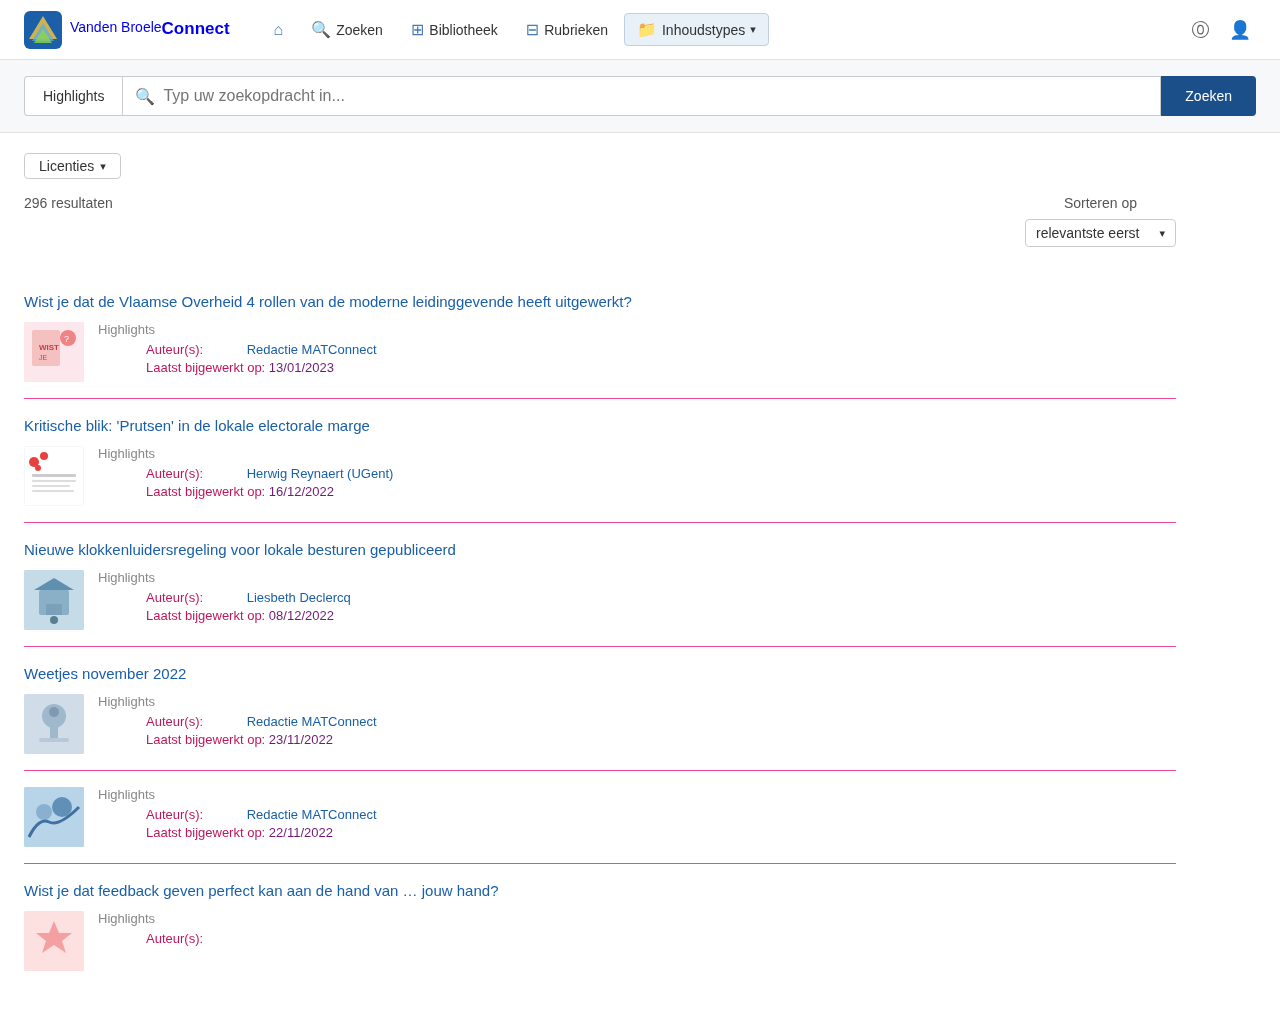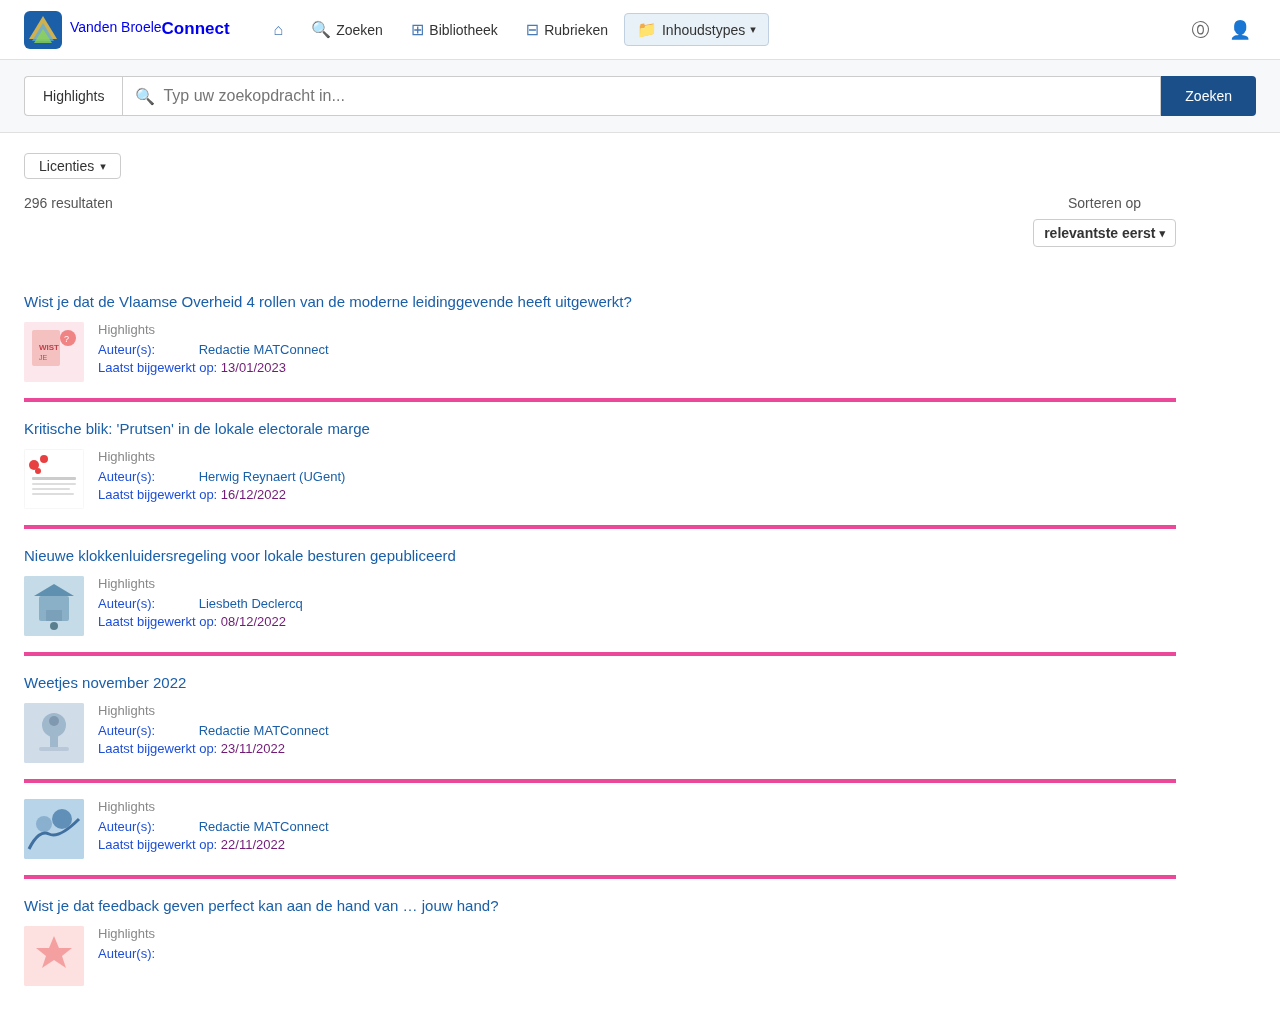--- a/index.html
+++ b/index.html
@@ -159,35 +159,34 @@
       display: flex;
       align-items: center;
       gap: 8px;
       font-size: 14px;
       color: #555;
       flex-direction: column;
     }
     .sort-select {
       display: flex;
       align-items: center;
-      gap: 4px;
+      gap: 20px;
       border: 1px solid #ccc;
       background: #fff;
       padding: 5px 10px;
       border-radius: 4px;
       cursor: pointer;
       font-size: 14px;
       color: #333;
-      font-weight: bold;
     }
 
     
     .result-item {
       padding: 16px 0;
-      border-bottom: 4px solid #ec4899;
+      border-bottom: 1px solid #ec4899;
     }
     .result-item:last-child { border-bottom: none; }
     .result-title {
       color: #1a5fa8;
       font-size: 15px;
       font-weight: normal;
       text-decoration: none;
       display: block;
       margin-bottom: 10px;
       cursor: pointer;
@@ -214,21 +213,21 @@
     .thumb-wist { background: #fce8ec; }
     .thumb-kritisch { background: #fff; position: relative; }
     .thumb-klokkenluid { background: #c5dce8; }
     .thumb-weetjes { background: #d0dce8; }
     .thumb-skills { background: #b8d4e8; }
     .thumb-feedback { background: #fde8e8; }
 
     .result-meta { display: flex; flex-direction: column; gap: 3px; }
     .meta-type { color: #888; font-size: 13px; margin-bottom: 2px; }
     .meta-line { font-size: 13px; color: #555; }
-    .meta-label { color: #1d4ed8; }
+    .meta-label { color: #be185d; margin-left: 48px; }
     .meta-value { color: #701a75; }
     .meta-value.author-color { color: #1a5fa8; padding-left: 40px; }
   </style>
 </head>
 <body>
 
 <nav class="nav-bar">
   <a class="logo-area" href="#">
 
     <svg class="logo-icon" viewBox="0 0 38 38" xmlns="http://www.w3.org/2000/svg">

